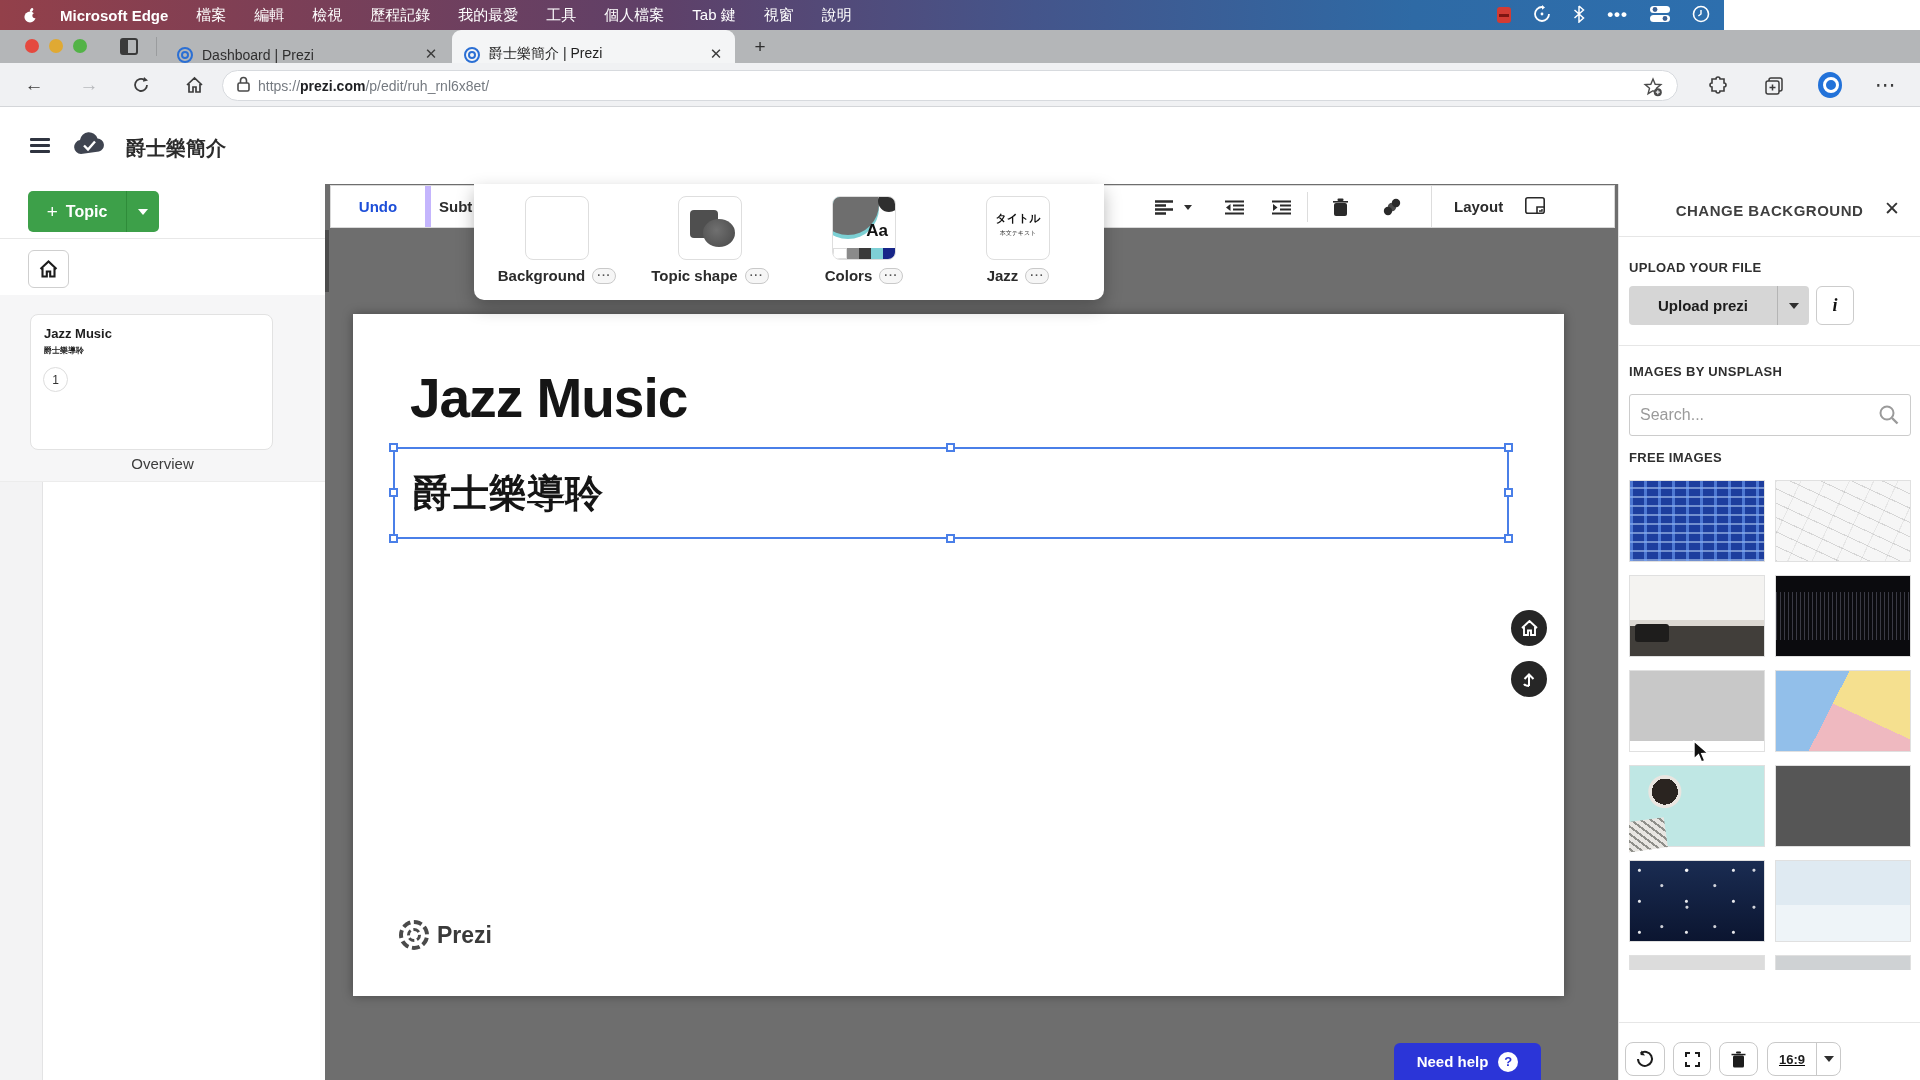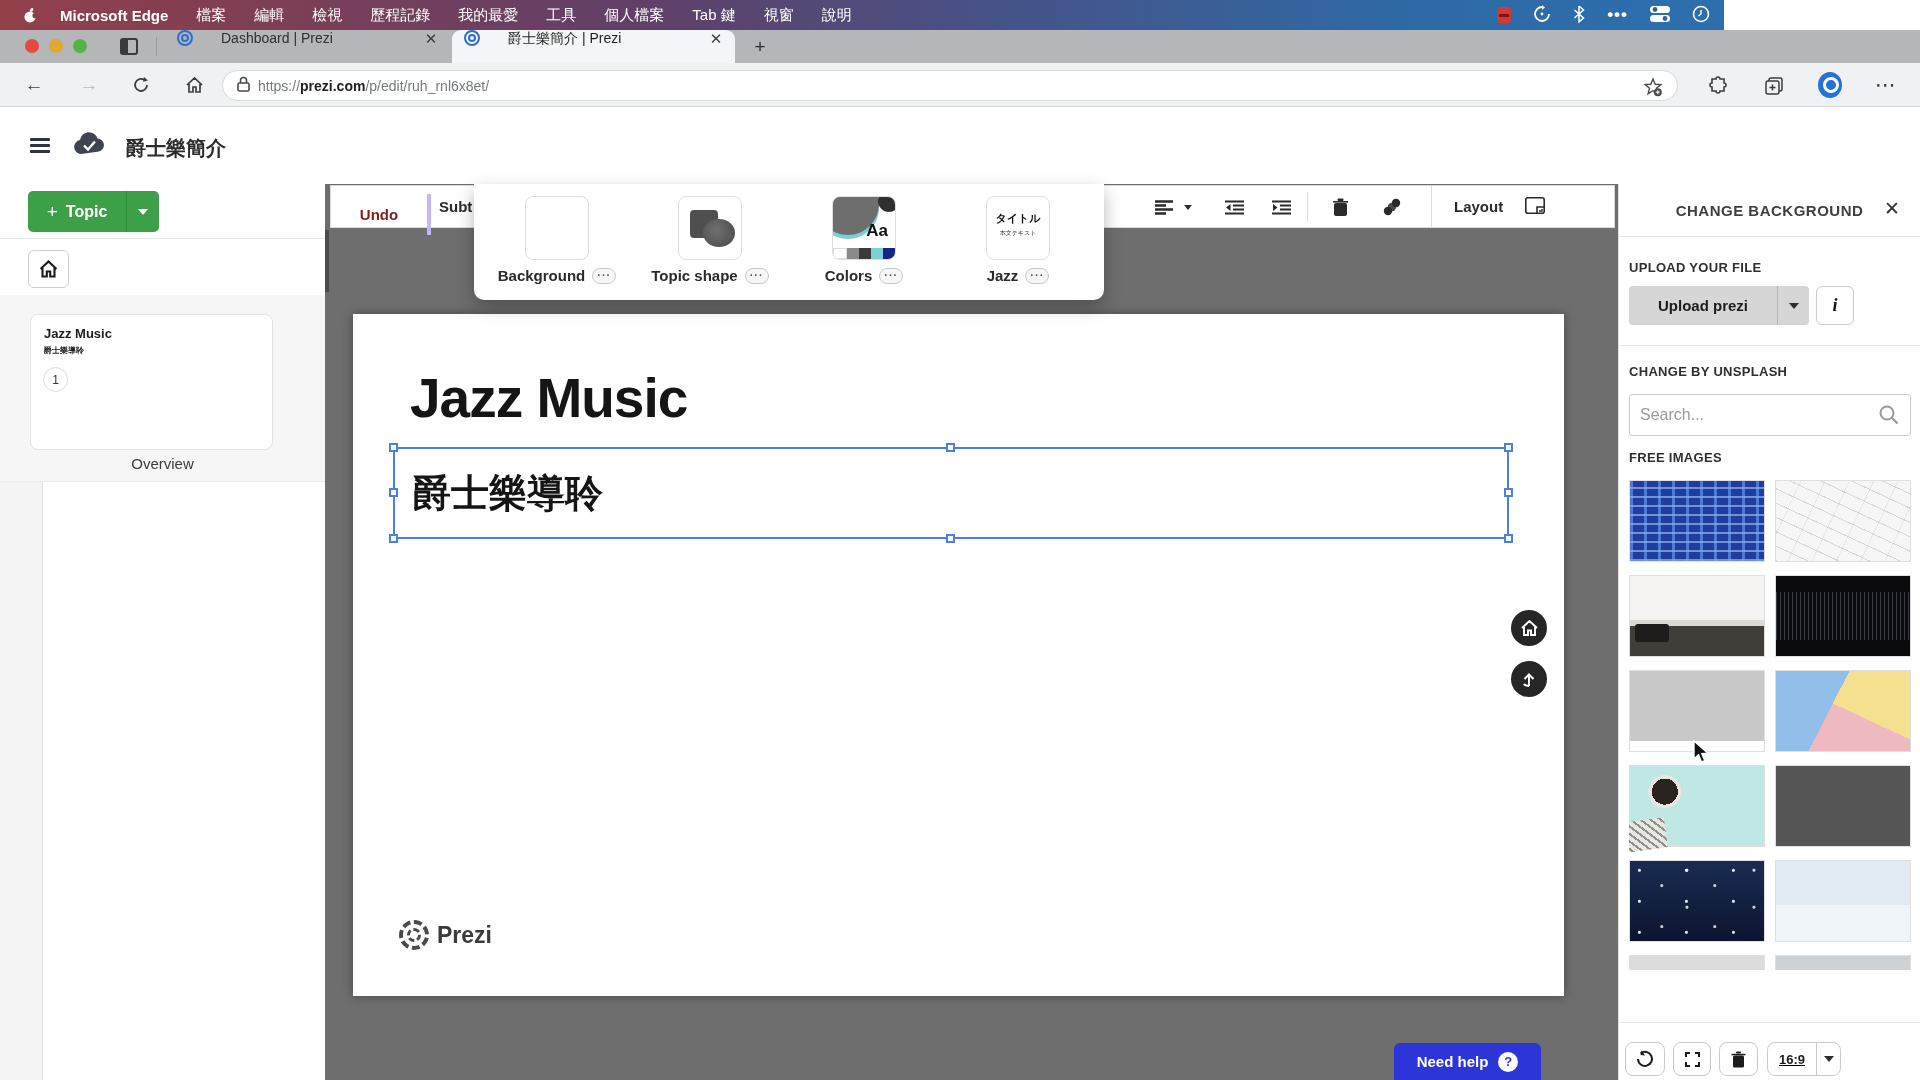--- a/index.html
+++ b/index.html
@@ -19,21 +19,21 @@
   .redbadge:after { content:""; position:absolute; left:2px; right:2px; top:7px; height:3px; background:#7e1511; }
   .mb-ellipsis { color:#fff; font-size:17px; letter-spacing:1px; font-weight:bold; }
 
   
   .tabbar { position:absolute; left:0; top:30px; width:1920px; height:33px; background:#b4b6b8; }
   .tl { position:absolute; top:9px; width:14px; height:14px; border-radius:50%; }
   .tl.r { left:25px; background:#e5493f; } .tl.y { left:49px; background:#e0a933; } .tl.g { left:73px; background:#53b347; }
   .tabswitch { position:absolute; left:120px; top:8px; width:18px; height:17px; border:2px solid #3a3a3a; border-radius:3px; }
   .tabswitch:after { content:""; position:absolute; left:0; top:0; bottom:0; width:6px; background:#3a3a3a; }
   .tabbar .vsep { position:absolute; left:156px; top:7px; width:1px; height:19px; background:#9a9c9e; }
-  .tab { position:absolute; top:0; height:39px; display:flex; align-items:flex-start; font-size:14px; color:#2f2f2f;gap:19px; }
+  .tab { position:absolute; top:0; height:33px; display:flex; align-items:flex-end; font-size:14px; color:#2f2f2f; }
   .tab.inactive { left:165px; width:285px; }
   .tab.active { left:452px; width:283px; background:#f4f5f6; border-radius:9px 9px 0 0; color:#1f1f1f; }
   .tab .title { margin-left:9px; white-space:nowrap; overflow:hidden; flex:1; }
   .tab .close { width:18px; height:18px; margin-right:10px; font-size:15px; color:#3c3c3c; display:flex; align-items:center; justify-content:center; cursor:default; }
   .favicon { width:16px; height:16px; border-radius:50%; border:2px solid #2b6fd4; position:relative; margin-left:12px; flex:0 0 auto; }
   .favicon:after { content:""; position:absolute; left:2px; top:2px; right:2px; bottom:2px; border-radius:50%; border:2px solid #2b6fd4; }
   .newtab { position:absolute; left:748px; top:5px; width:24px; height:24px; font-size:19px; color:#2f2f2f; display:flex; align-items:center; justify-content:center; }
 
   
   .navbar { position:absolute; left:0; top:63px; width:1920px; height:44px; background:#f0f1f3; border-bottom:1px solid #d4d6d9; }
@@ -76,21 +76,21 @@
   .thumbcard .t { position:absolute; left:13px; top:11px; font-size:13px; font-weight:bold; color:#1d1d1d; }
   .thumbcard .s { position:absolute; left:13px; top:30px; font-size:8px; font-weight:bold; color:#222; }
   .thumbcard .num { position:absolute; left:12px; top:52px; width:25px; height:25px; border:1px solid #ddd; border-radius:50%; font-size:12px; color:#333; display:flex; align-items:center; justify-content:center; background:#fff; }
   .overview { position:absolute; left:0; top:160px; width:100%; text-align:center; font-size:15px; color:#3c3c3c; }
   .sb-rail { position:absolute; left:0; top:298px; width:43px; height:598px; background:#f3f3f4; border-right:1px solid #e3e3e4; }
 
   
   .canvas { position:absolute; left:325px; top:184px; width:1295px; height:896px; background:#6e6e6e; }
   .cscroll { position:absolute; left:0; top:46px; width:4px; height:62px; background:#4c4c4c; }
   .ctxbar { position:absolute; left:5px; top:1px; width:1285px; height:43px; background:#fff; border:1px solid #d9d9d9; }
-  .ctxbar .seg-undo { position:absolute; left:0; top:0; width:100px; height:41px; border-right:4px solid #c4b5fd; display:flex; align-items:center; justify-content:center; font-size:15px; font-weight:bold; color:#7f1d1d;margin-top:8px; }
+  .ctxbar .seg-undo { position:absolute; left:0; top:0; width:100px; height:41px; border-right:6px solid #c4b5fd; display:flex; align-items:center; justify-content:center; font-size:15px; font-weight:bold; color:#1d4ed8; }
   .ctxbar .seg-sub { position:absolute; left:100px; top:0; width:180px; height:41px; display:flex; align-items:center; padding-left:8px; font-size:15px; font-weight:bold; color:#2b2b2b; }
   .ctx-ico { position:absolute; top:8px; width:26px; height:26px; display:flex; align-items:center; justify-content:center; }
   .ctx-vdiv { position:absolute; top:6px; width:1px; height:30px; background:#ddd; }
   .ctx-layout { position:absolute; left:1100px; top:0; height:41px; display:flex; align-items:center; gap:22px; font-size:15px; font-weight:bold; color:#2b2b2b; border-left:1px solid #ddd; padding-left:22px; }
   .caret-d { width:0; height:0; border-left:4px solid transparent; border-right:4px solid transparent; border-top:5px solid #2f2f2f; }
 
   .slide { position:absolute; left:28px; top:130px; width:1211px; height:682px; background:#fff; box-shadow:0 0 10px rgba(0,0,0,.35); }
   .slide-title { position:absolute; left:57px; top:52px; font-size:55px; font-weight:800; color:#151515; letter-spacing:-1px; }
   .selbox { position:absolute; left:40px; top:133px; width:1116px; height:92px; border:2px solid #4a7fe8; }
   .selbox .txt { position:absolute; left:18px; top:50%; transform:translateY(-50%); font-size:38px; font-weight:bold; color:#151515; }
@@ -518,21 +518,21 @@
     <div class="rp-label" style="top:76px">UPLOAD YOUR FILE</div>
     <div class="uploadbtn">
       <span class="main">Upload prezi</span>
       <span class="carets">
           <span class="caret-dk"></span>
         </span>
     </div>
     <div class="infobtn">i</div>
     <div class="rp-hr" style="top:161px"></div>
 
-    <div class="rp-label" style="top:180px">CHANGE BY UNSPLASH</div>
+    <div class="rp-label" style="top:180px">IMAGES BY UNSPLASH</div>
     <div class="searchbox">
       <input type="text" placeholder="Search..." style="">
       <span class="mag"><svg width="22" height="22" viewBox="0 0 22 22">
             <circle cx="9" cy="9" r="6.5" fill="none" stroke="#9a9a9a" stroke-width="2"></circle>
             <path d="M14 14 L19.5 19.5" stroke="#9a9a9a" stroke-width="2.4"></path>
           </svg></span>
     </div>
 
     <div class="rp-label" style="top:266px">FREE IMAGES</div>
     <div class="grid">

